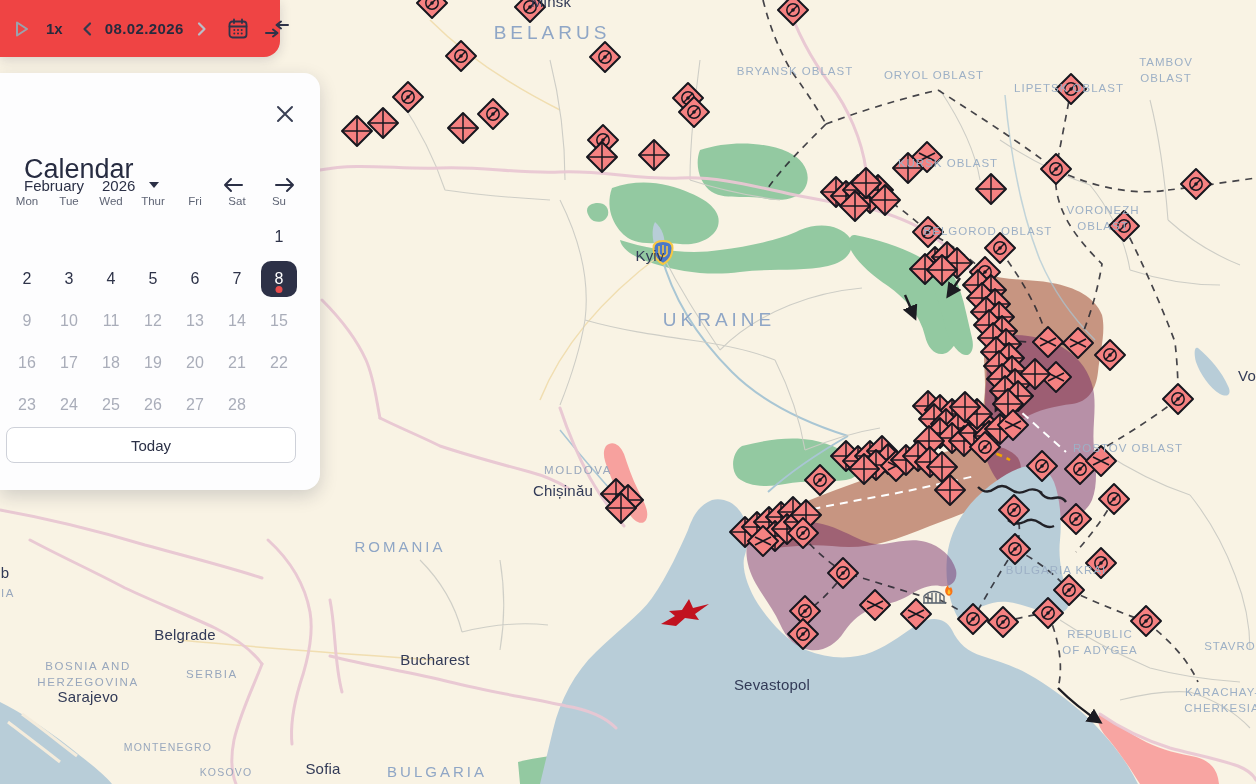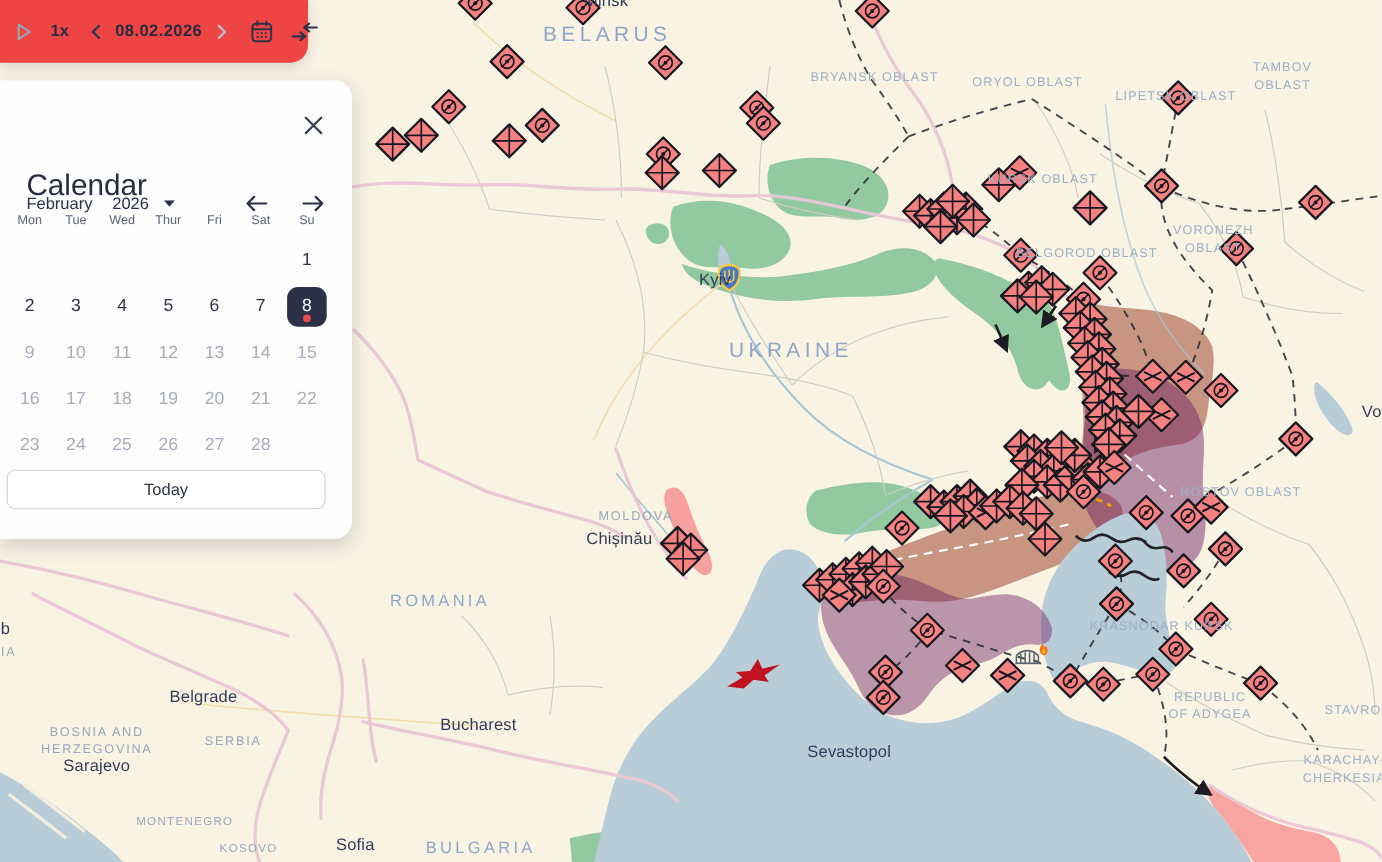--- a/index.html
+++ b/index.html
@@ -371,21 +371,21 @@
       <div class="lbl country-sm" style="left: 8px; top: 593px;">IA</div>
       <div class="lbl oblast" style="left: 795px; top: 71px;">BRYANSK OBLAST</div>
       <div class="lbl oblast" style="left: 934px; top: 75px;">ORYOL OBLAST</div>
       <div class="lbl oblast" style="left: 1069px; top: 88px;">LIPETSK OBLAST</div>
       <div class="lbl oblast" style="left: 1166px; top: 70px;">TAMBOV OBLAST</div>
       <div class="lbl oblast" style="left: 948px; top: 163px;">KURSK OBLAST</div>
       <div class="lbl oblast" style="left: 988px; top: 231px;">BELGOROD OBLAST</div>
       <div class="lbl oblast" style="left: 1103px; top: 218px;">VORONEZH
 OBLAST</div>
       <div class="lbl oblast" style="left: 1128px; top: 448px;">ROSTOV OBLAST</div>
-      <div class="lbl oblast" style="left: 1056px; top: 570px;">KRASNODAR KURSK</div>
+      <div class="lbl oblast" style="left: 1056px; top: 570px;">BULGARIA KRAI</div>
       <div class="lbl oblast" style="left: 1100px; top: 642px;">REPUBLIC
 OF ADYGEA</div>
       <div class="lbl oblast" style="left: 1180px; top: 700px; margin-left: 42px;">KARACHAY-
 CHERKESIA</div>
       <div class="lbl oblast" style="left: 1243px; top: 646px;">STAVROPOL</div>
       <div class="lbl city" style="left: 551px; top: 1px;">Minsk</div>
       <div class="lbl city" style="left: 650px; top: 255px;">Kyiv</div>
       <div class="lbl city" style="left: 563px; top: 490px;">Chișinău</div>
       <div class="lbl city" style="left: 435px; top: 659px;">Bucharest</div>
       <div class="lbl city" style="left: 185px; top: 634px;">Belgrade</div>

